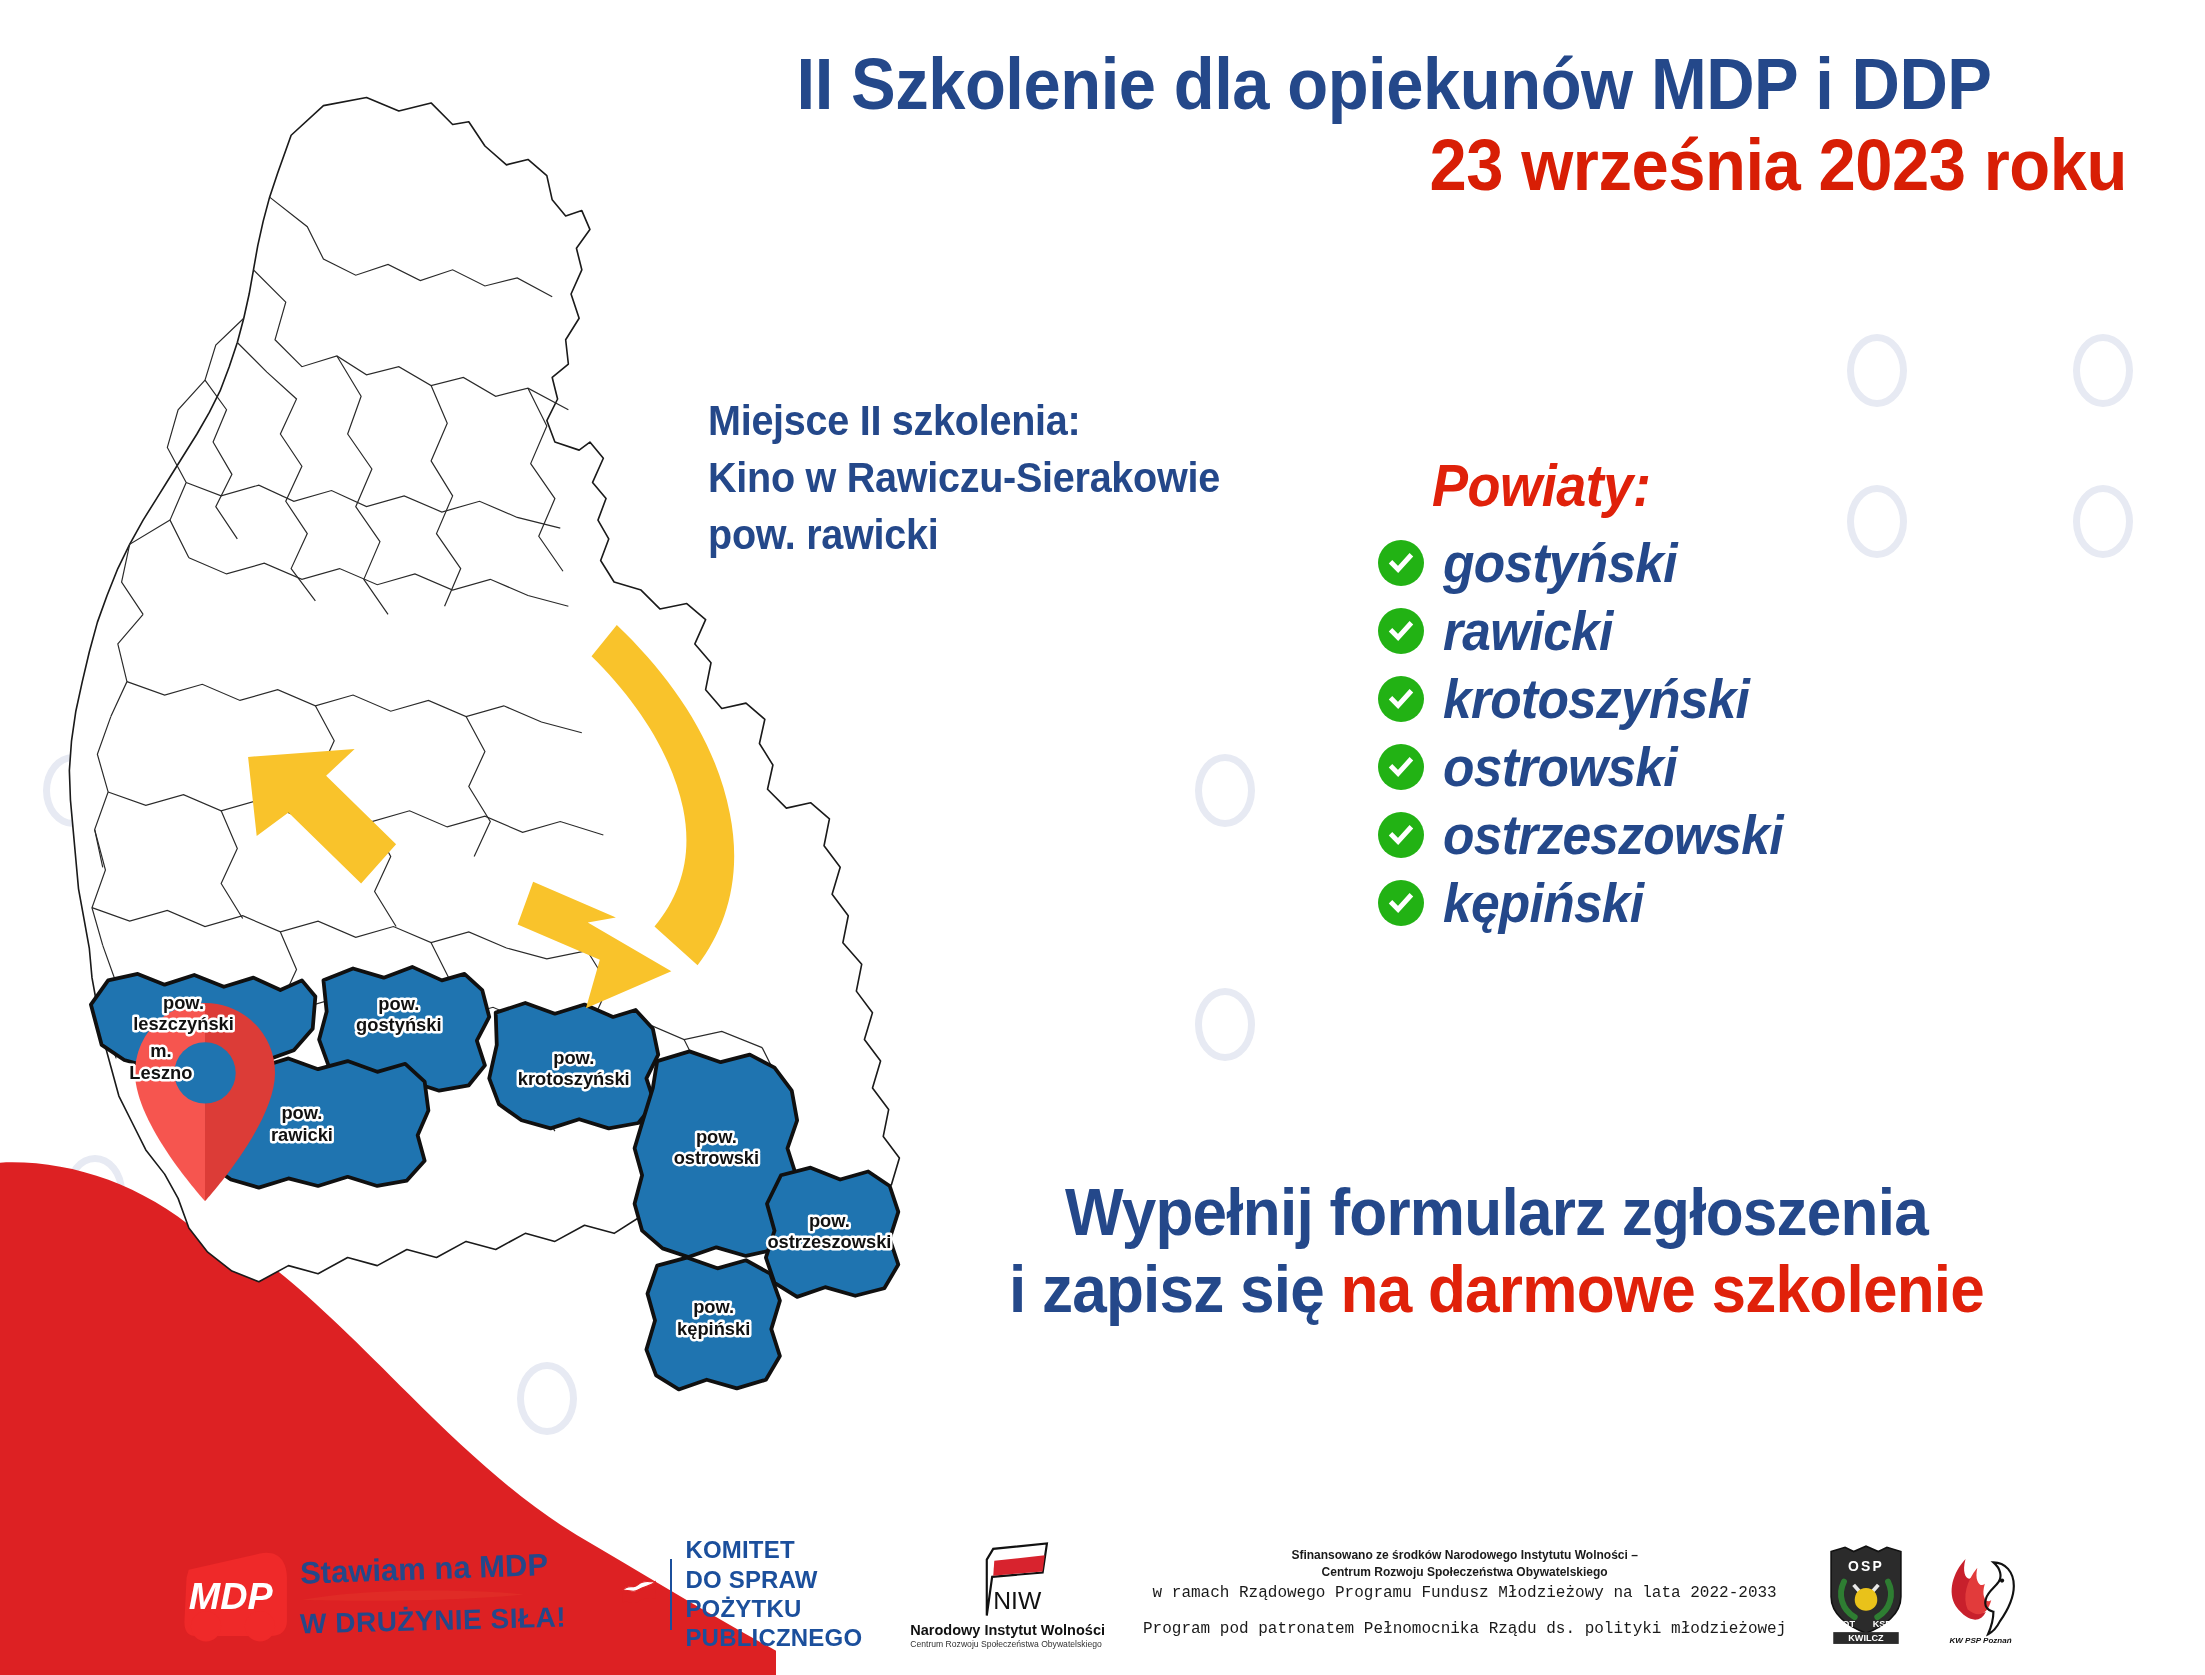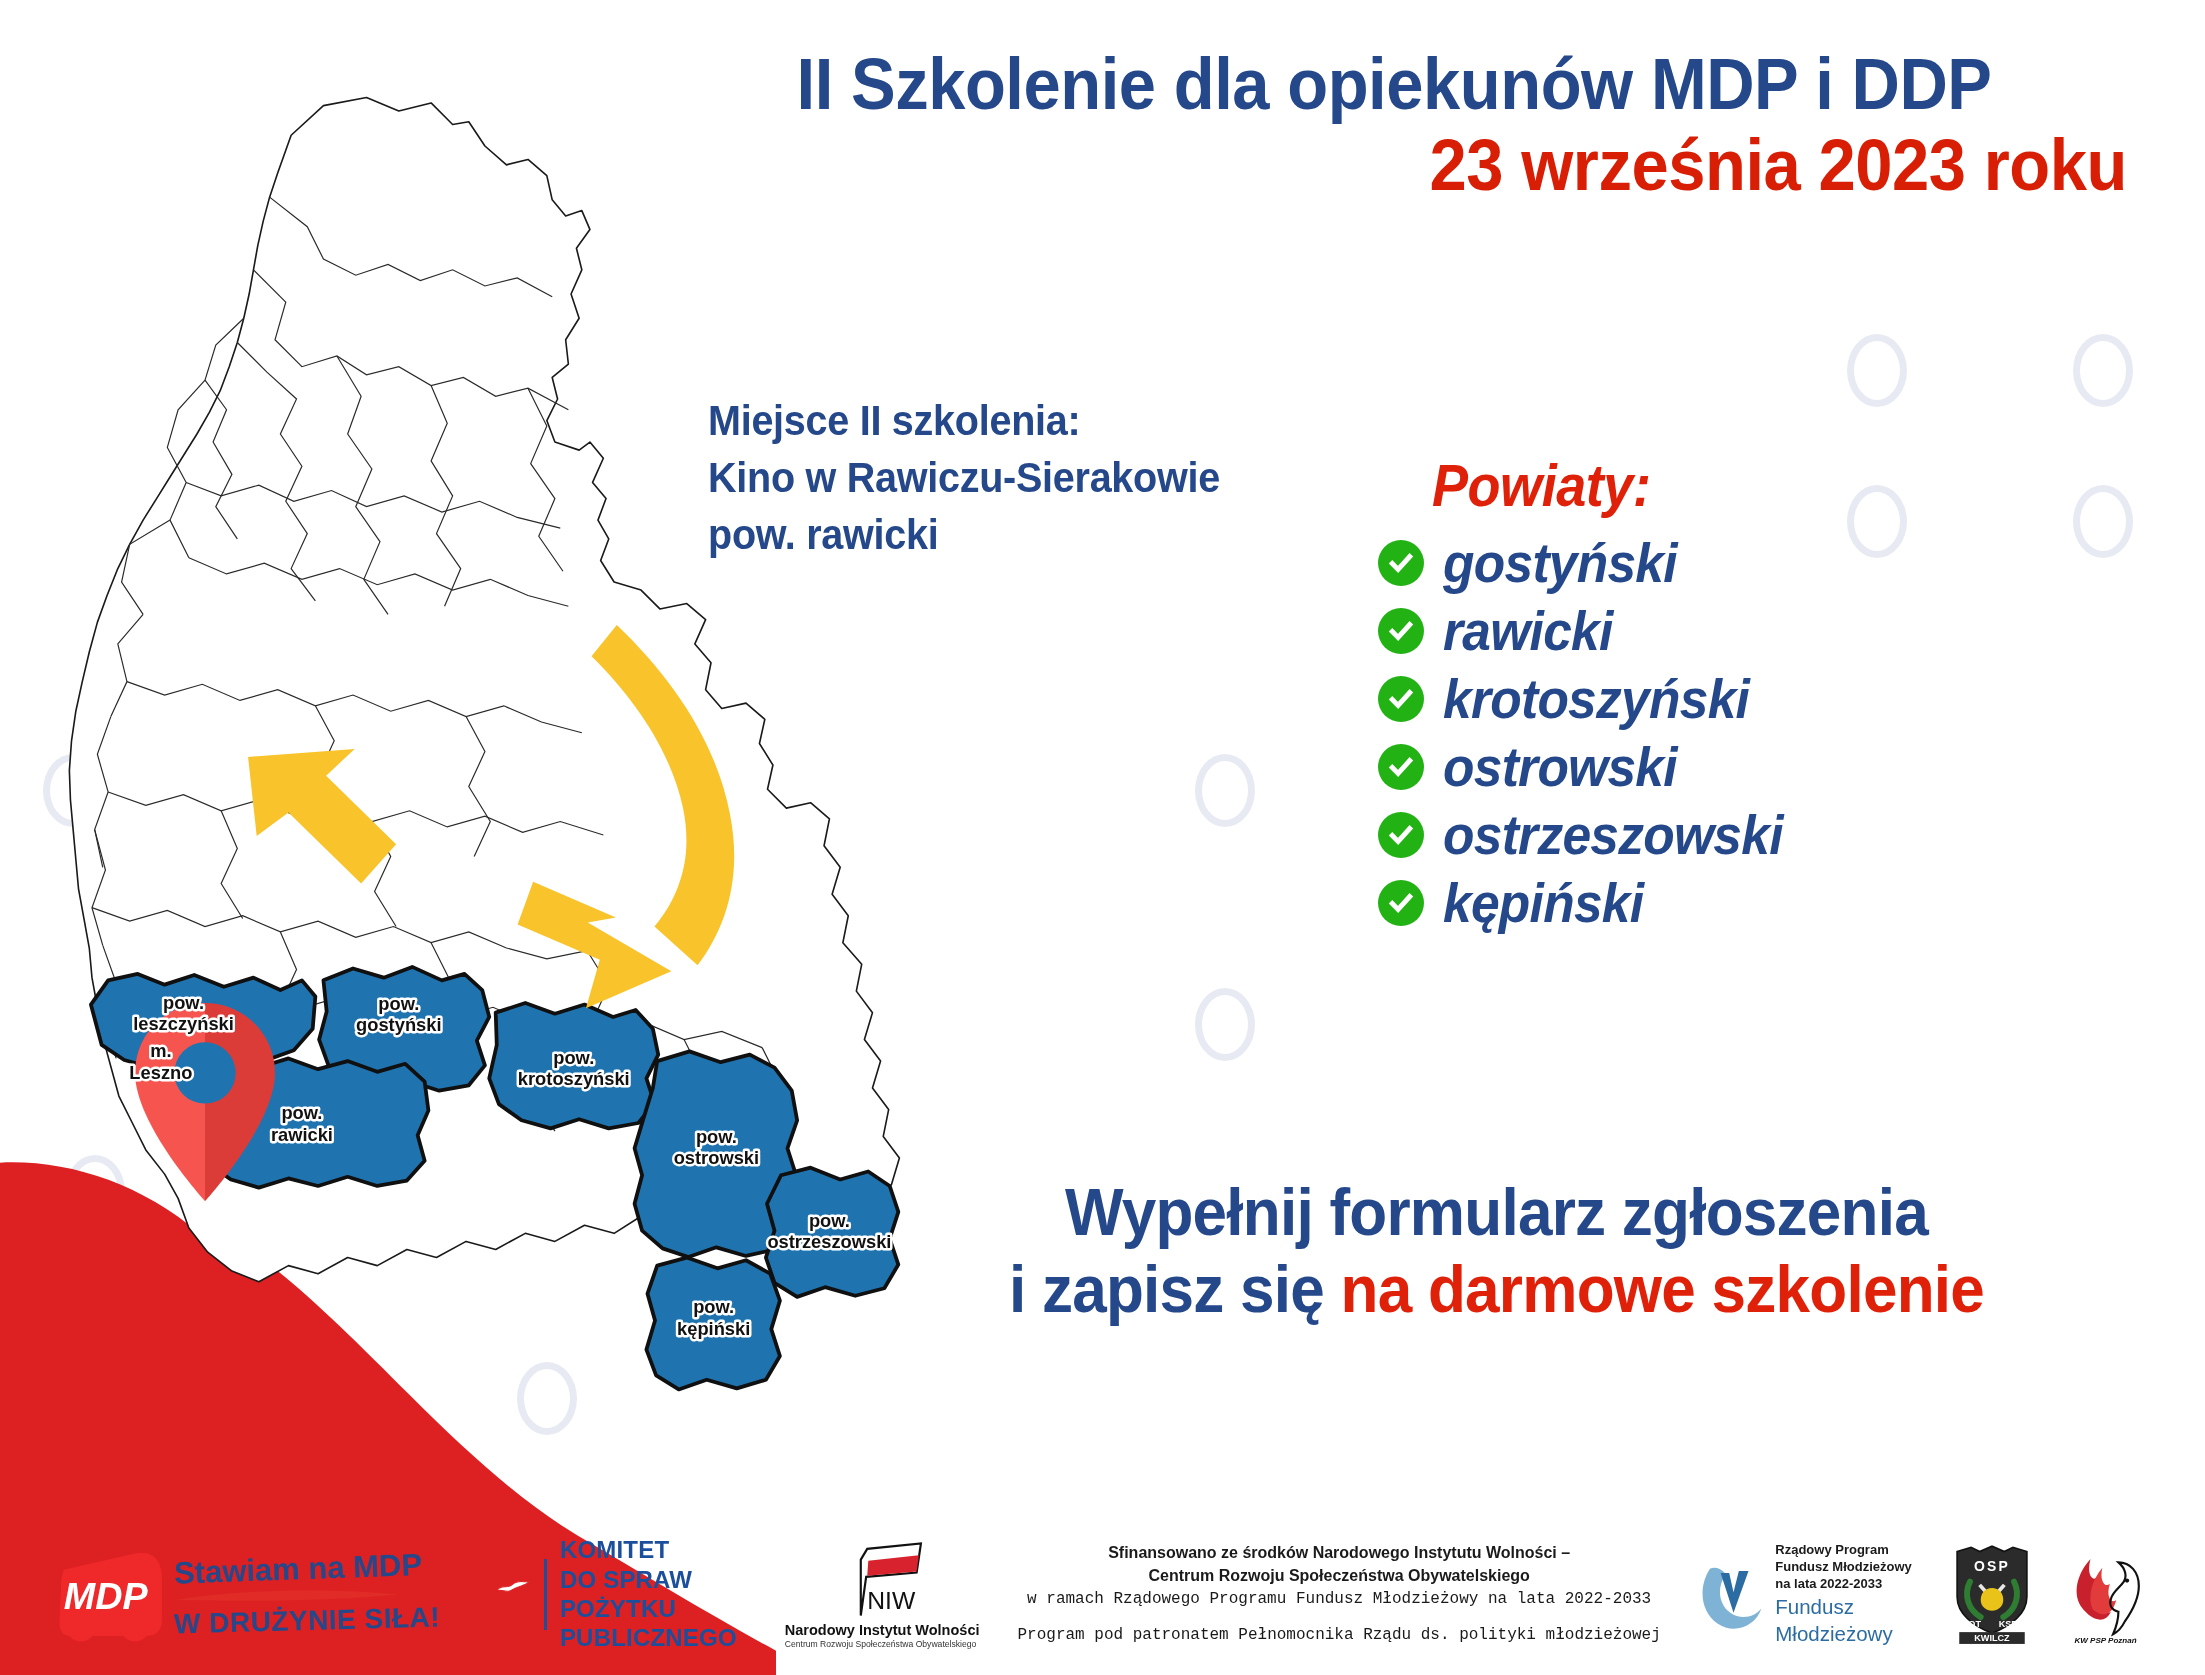--- a/index.html
+++ b/index.html
@@ -101,21 +101,21 @@
   .kdsp-flag{width:38px;height:30px;margin-right:12px;flex:0 0 38px;}
   .kdsp-bar{width:2.7px;height:71px;background:#1b4f9c;margin-right:13px;flex:0 0 2.7px;}
   .kdsp-text{color:#1b4f9c;font-weight:700;font-size:24px;line-height:1.22;letter-spacing:0.2px;}
 
   .logo-niw{margin-left:48px;text-align:left;}
   .niw-mark{width:94px;height:81px;margin:0 auto;display:block;}
   .niw-t1{font-size:14.5px;font-weight:700;color:#111;margin-top:2.2px;}
   .niw-t2{font-size:8.6px;color:#333;margin-top:1.1px;}
 
   .fund-text{margin-left:38px;text-align:center;color:#1a1a1a;}
-  .fund-b{font-weight:700;font-size:16px;line-height:1.45;}
+  .fund-b{font-weight:700;font-size:12px;line-height:1.45;}
   .fund-n{font-size:16px;line-height:1.45;font-family:Liberation Mono, monospace;}
   .fund-sp{height:13px;}
 
   .logo-fm{display:flex;align-items:center;margin-left:38px;}
   .fm-mark{width:69px;height:75px;flex:0 0 69px;}
   .fm-text{margin-left:7.5px;}
   .fm-small{font-size:13px;color:#1a1a1a;line-height:1.28;font-weight:700;}
   .fm-big{font-size:20.5px;color:#2b6ca3;line-height:1.12;margin-top:3.8px;}
 
   .logo-osp{margin-left:34px;}
@@ -403,34 +403,20 @@
     </div>
 
     <div class="fund-text">
       <div class="fund-b">Sfinansowano ze środków Narodowego Instytutu Wolności –</div>
       <div class="fund-b">Centrum Rozwoju Społeczeństwa Obywatelskiego</div>
       <div class="fund-n">w ramach Rządowego Programu Fundusz Młodzieżowy na lata 2022-2033</div>
       <div class="fund-sp"></div>
       <div class="fund-n">Program pod patronatem Pełnomocnika Rządu ds. polityki młodzieżowej</div>
     </div>
 
-    <div class="logo-fm">
-      <svg class="fm-mark" viewBox="0 0 128 140">
-        <path d="M20,22 C-2,56 2,102 34,124 C66,146 106,128 116,96 C104,112 78,118 58,104
-                 C36,88 32,56 50,32 C40,20 28,18 20,22 Z" fill="#7fb3d5"></path>
-        <path d="M40,30 L64,104 L92,26 L74,26 L64,66 L56,30 Z" fill="#2b6ca3"></path>
-      </svg>
-      <div class="fm-text">
-        <div class="fm-small">Rządowy Program</div>
-        <div class="fm-small">Fundusz Młodzieżowy</div>
-        <div class="fm-small thin">na lata 2022-2033</div>
-        <div class="fm-big">Fundusz</div>
-        <div class="fm-big">Młodzieżowy</div>
-      </div>
-    </div>
 
     <div class="logo-osp">
       <svg viewBox="0 0 170 190">
         <path d="M20,16 L46,8 L62,16 L85,6 L108,16 L124,8 L150,16 L150,100
                  C150,132 120,155 85,168 C50,155 20,132 20,100 Z" fill="#2b2b2b" stroke="#111" stroke-width="3"></path>
         <text x="85" y="52" text-anchor="middle" font-family="Liberation Sans, sans-serif" font-size="26" font-weight="700" fill="#ffffff" letter-spacing="4">OSP</text>
         <path d="M44,72 C32,96 40,124 64,138 M126,72 C138,96 130,124 106,138" fill="none" stroke="#2e7d32" stroke-width="11" stroke-linecap="round"></path>
         <path d="M62,78 L85,104 L108,78" fill="none" stroke="#e8e8e8" stroke-width="7"></path>
         <path d="M85,84 C98,84 106,94 106,106 C106,118 96,126 85,126
                  C74,126 64,118 64,106 C64,94 72,84 85,84 Z" fill="#e9c21a"></path>

